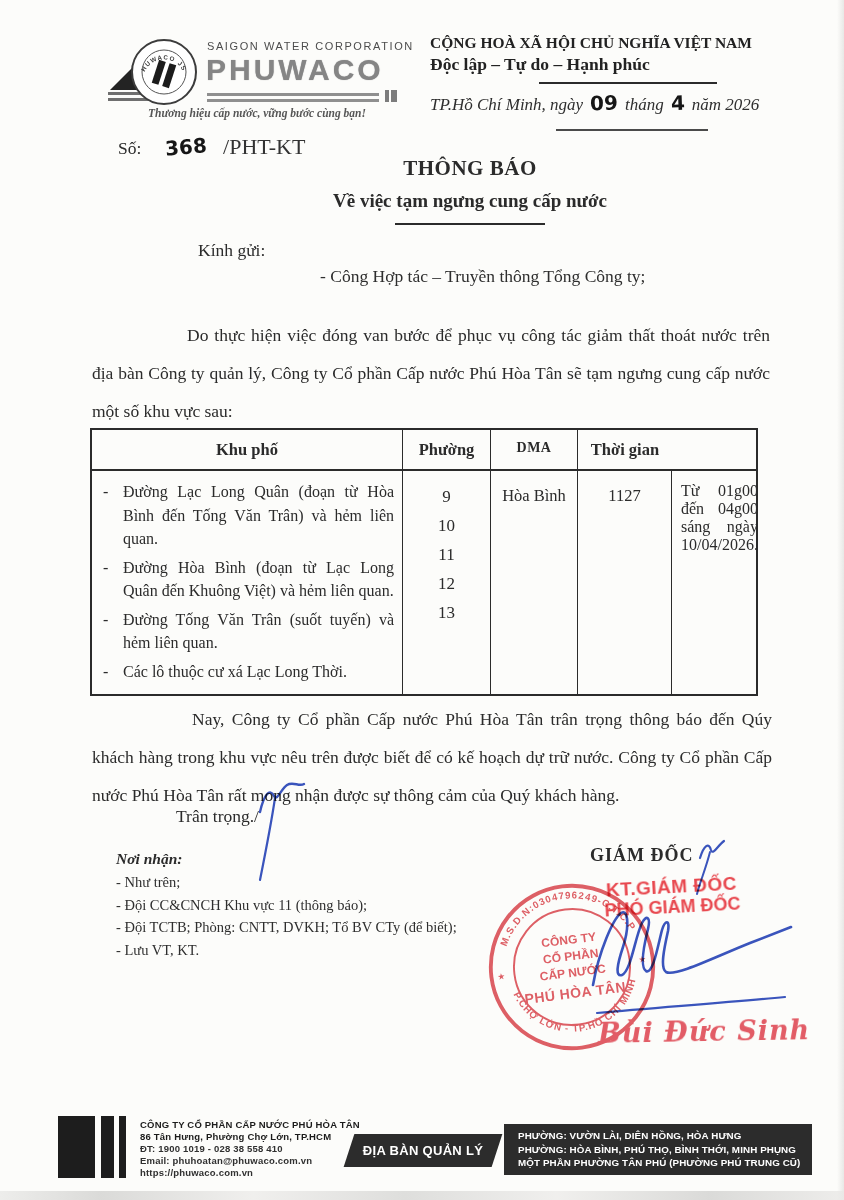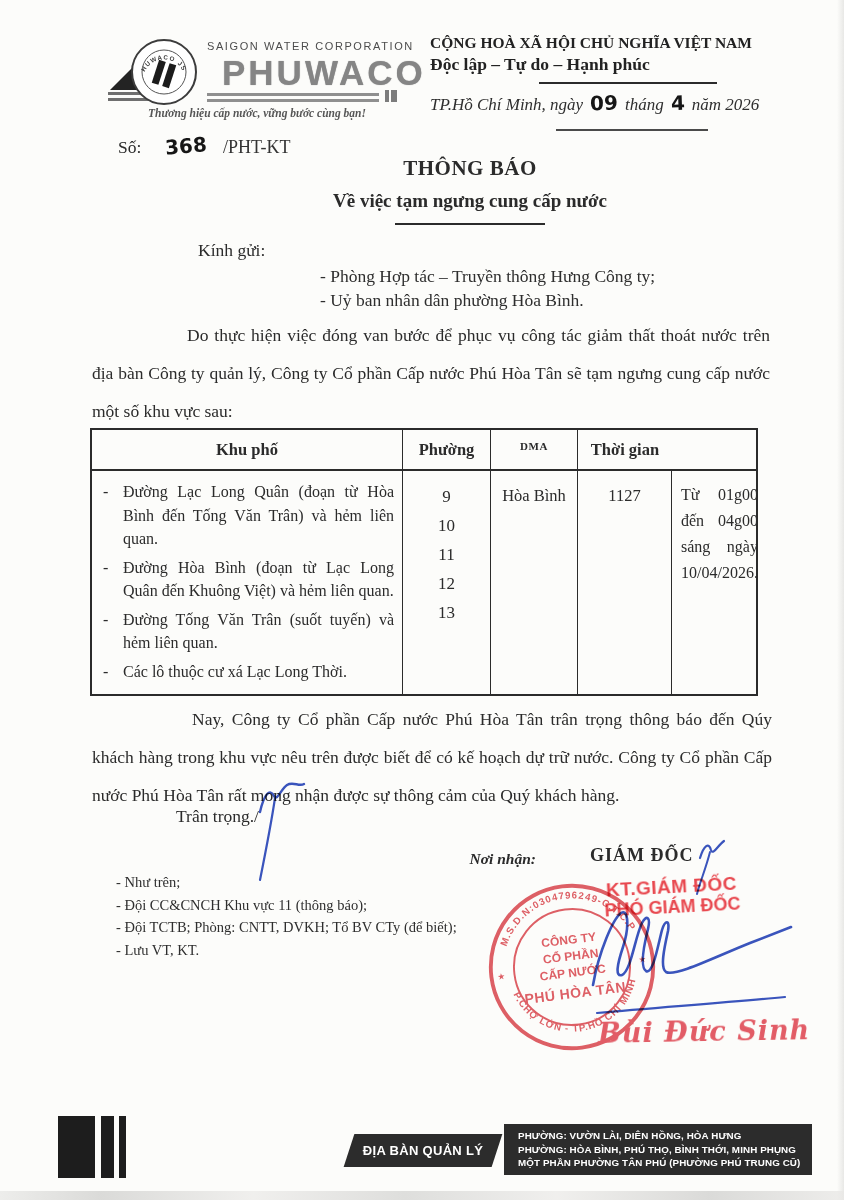--- a/index.html
+++ b/index.html
@@ -15,22 +15,22 @@
     background:linear-gradient(90deg,#e8e8e6 0%,#cfcfcd 12%,#ecebe9 30%,#d4d4d2 48%,#ecebe9 66%,#cfcfcd 84%,#e9e8e6 100%); }
 
   
   .logo-tri { position:absolute; left:110px; top:56px; }
   .logo-stripes-l { position:absolute; left:108px; top:92px; }
   .logo-stripes-l div { height:3px; background:#6f6f6f; margin-bottom:3px; }
   .seal-wrap { position:absolute; left:130px; top:38px; }
   .corp-name { position:absolute; left:207px; top:40px; font-family:"Liberation Sans",sans-serif;
     font-size:11px; letter-spacing:1.6px; color:#4c4c4c; }
   .brand { position:absolute; left:206px; top:53px; font-family:"Liberation Sans",sans-serif;
-    font-size:35px; font-weight:bold; color:#858585; letter-spacing:3px;
-    text-shadow:0 0 1px #9a9a9a;margin-left:16px; }
+    font-size:30px; font-weight:bold; color:#858585; letter-spacing:3px;
+    text-shadow:0 0 1px #9a9a9a; }
   .brand-stripes { position:absolute; left:207px; top:93px; width:172px; }
   .brand-stripes div { height:3px; background:#8f8f8f; margin-bottom:3px; }
   .brand-block { position:absolute; left:385px; top:90px; display:flex; gap:2px; }
   .brand-block span { display:block; background:#7c7c7c; }
   .tagline { position:absolute; left:148px; top:107px; font-family:Liberation Serif, serif;
     font-style:italic; font-weight:bold; font-size:11.5px; color:#565656; }
 
   
   .nat { position:absolute; left:430px; top:34px; width:396px; text-align:left; }
   .nat-1 { font-weight:bold; font-size:15.5px; color:#222; }
@@ -38,21 +38,21 @@
   .nat-rule { width:178px; height:2px; background:#2b2b2b; margin:7px auto 7px; }
   .date-line { font-style:italic; font-size:17px; color:#2e2e2e; white-space:nowrap; }
   .hand { font-family:"DejaVu Sans",sans-serif; font-style:normal; font-weight:600;
     font-size:20px; display:inline-block; transform:rotate(-2deg); margin:0 7px; color:#161616; }
   .date-underline { position:absolute; left:556px; top:129px; width:152px; height:1.5px; background:#4a4a4a; }
 
   
   .so-line { position:absolute; left:118px; top:134px; font-size:17.5px; white-space:nowrap; }
   .so-num { font-family:"DejaVu Sans",sans-serif; font-weight:600; font-size:20px;
     display:inline-block; transform:rotate(-5deg); margin:0 16px 0 24px; color:#161616; }
-  .so-suf { font-size:18px; color:#333; }
+  .so-suf { font-size:22px; color:#333; }
 
   
   .title-block { position:absolute; left:90px; top:156px; width:760px; text-align:center; }
   .title-main { font-size:21px; font-weight:bold; letter-spacing:.5px; }
   .title-sub { font-size:19px; font-weight:bold; margin-top:9px; }
   .title-rule { width:150px; height:1.5px; background:#2b2b2b; margin:11px auto 0; }
 
   
   .kinhgui { position:absolute; left:198px; top:240px; font-size:17.5px; }
   .recipient-list { position:absolute; left:320px; top:264px; font-size:17.5px; line-height:24px; color:#2e2e2e; }
@@ -62,34 +62,34 @@
   .para1 { left:92px; top:316px; width:678px; text-indent:95px; }
   .para2 { left:92px; top:700px; width:680px; text-indent:100px; }
   .closing { position:absolute; left:176px; top:806px; font-size:17.5px; }
 
   
   .tbl { position:absolute; left:90px; top:428px; width:668px; border:2px solid #2b2b2b; }
   .tbl-row { display:grid; grid-template-columns:311px 88px 87px 94px 1fr; }
   .tbl-head { border-bottom:2px solid #2b2b2b; }
   .th { padding:10px 4px 9px; text-align:center; font-weight:bold; font-size:16.5px;
         border-right:1.5px solid #2b2b2b; }
-  .th.dma { font-size:11px; letter-spacing:.5px; }
+  .th.dma { font-size:14px; letter-spacing:.5px; }
   .tbl-row > :last-child { border-right:none; }
   .td { border-right:1.5px solid #2b2b2b; }
   .td-areas { padding:9px 8px 6px 6px; }
   .area-item { display:flex; margin-bottom:5px; font-size:16px; line-height:23.5px; }
   .area-marker { width:25px; flex:none; padding-left:5px; }
   .area-text { flex:1; text-align:justify; }
   .td-khupho { text-align:center; font-size:17px; padding-top:11px; line-height:29px; }
   .td-phuong, .td-dma { text-align:center; font-size:16.5px; padding-top:15px; }
-  .td-time { padding:11px 9px; font-size:16px; line-height:26px; text-align:justify; }
+  .td-time { padding:11px 9px; font-size:16px; line-height:18px; text-align:justify; }
 
   
   .noi-nhan { position:absolute; left:116px; top:850px; width:420px; }
-  .nn-label { font-weight:bold; font-style:italic; font-size:15.5px; margin-bottom:3px;text-align:right; }
+  .nn-label { font-weight:bold; font-style:italic; font-size:15.5px; margin-bottom:3px; }
   .nn-item { font-size:14.5px; line-height:22.5px; color:#2e2e2e; }
   .sign-title { position:absolute; left:590px; top:845px; font-size:18px; font-weight:bold; letter-spacing:1px; }
   .stamp-text { position:absolute; left:592px; top:876px; width:160px; text-align:center;
     color:rgba(231,62,70,.95); font-family:"Liberation Sans",sans-serif; font-weight:bold;
     transform:rotate(-3deg); filter:blur(.3px); line-height:21px; }
   .stamp-line1 { font-size:19px; letter-spacing:.5px; }
   .stamp-line2 { font-size:18px; }
   .signer { position:absolute; left:598px; top:1016px; font-family:"DejaVu Serif",serif;
     font-size:27px; font-weight:bold; font-style:italic; color:#e25c66;
     transform:rotate(-1deg); letter-spacing:1px; filter:blur(.2px); }
@@ -164,22 +164,21 @@
   <div class="so-line"><span>Số:</span><span class="so-num">368</span><span class="so-suf">/PHT-KT</span></div>
 
   <div class="title-block">
     <div class="title-main">THÔNG BÁO</div>
     <div class="title-sub">Về việc tạm ngưng cung cấp nước</div>
     <div class="title-rule"></div>
   </div>
 
   <div class="kinhgui">Kính gửi:</div>
   <div class="recipient-list">
-    <div>- Phòng Hợp tác – Truyền thông Hưng Công ty;</div>
-    <div>- Uỷ ban nhân dân phường Hòa Bình.</div>
+    <div>- Công Hợp tác – Truyền thông Tổng Công ty;</div>
   </div>
 
   <p class="para para1">Do thực hiện việc đóng van bước để phục vụ công tác giảm thất thoát nước trên địa bàn Công ty quản lý, Công ty Cổ phần Cấp nước Phú Hòa Tân sẽ tạm ngưng cung cấp nước một số khu vực sau:</p>
 
   <div class="tbl">
     <div class="tbl-row tbl-head">
       <div class="th">Khu phố</div>
       <div class="th">Phường</div>
       <div class="th dma">DMA</div>
       <div class="th">Thời gian</div>
@@ -274,20 +273,27 @@
   </svg>
 
   <div class="signer">Bùi Đức Sinh</div>
 
   <div class="pfoot">
     <div class="bars">
       <span style="width:37px"></span>
         <span style="width:13px;margin-left:6px"></span>
         <span style="width:7px;margin-left:5px"></span>
     </div>
+    <div class="contact">
+      <div class="c1">CÔNG TY CỔ PHẦN CẤP NƯỚC PHÚ HÒA TÂN</div>
+      <div class="c1">86 Tân Hưng, Phường Chợ Lớn, TP.HCM</div>
+      <div>ĐT: 1900 1019 - 028 38 558 410</div>
+      <div>Email: phuhoatan@phuwaco.com.vn</div>
+      <div>https://phuwaco.com.vn</div>
+    </div>
     <div class="badge">
       <div class="badge-label">ĐỊA BÀN QUẢN LÝ</div>
     </div>
     <div class="areas-bar">
       <div>PHƯỜNG: VƯỜN LÀI, DIÊN HỒNG, HÒA HƯNG</div>
       <div>PHƯỜNG: HÒA BÌNH, PHÚ THỌ, BÌNH THỚI, MINH PHỤNG</div>
       <div>MỘT PHẦN PHƯỜNG TÂN PHÚ (PHƯỜNG PHÚ TRUNG CŨ)</div>
     </div>
   </div>
 

